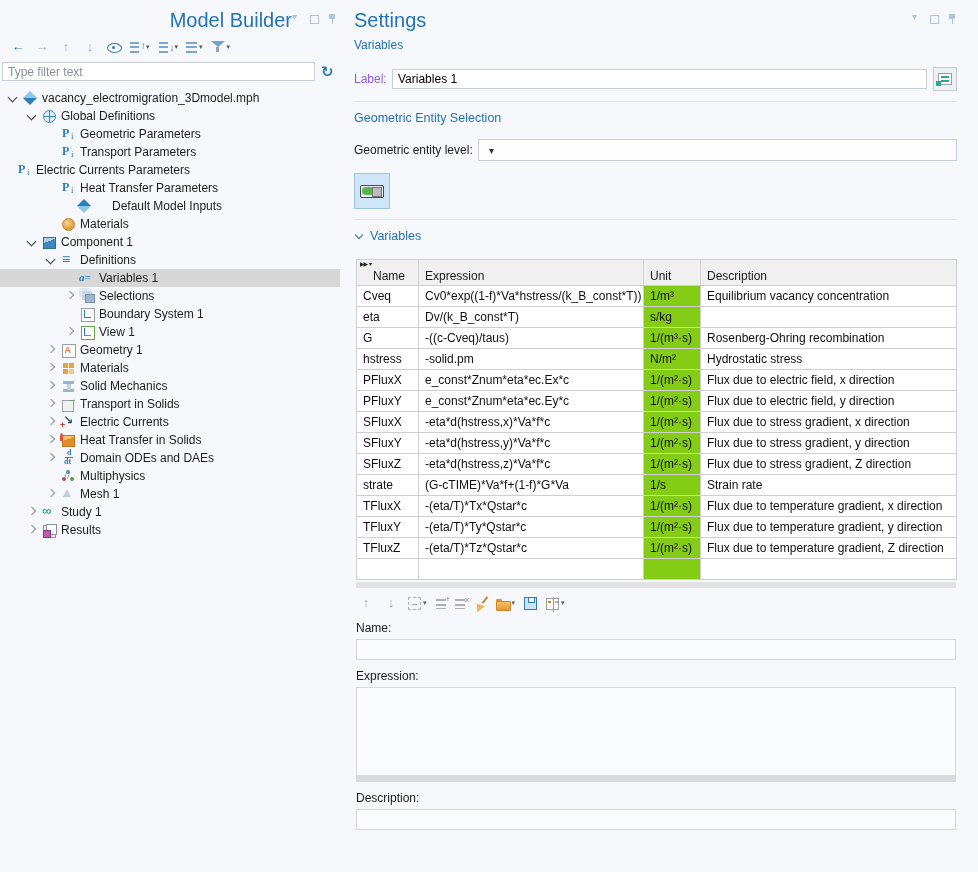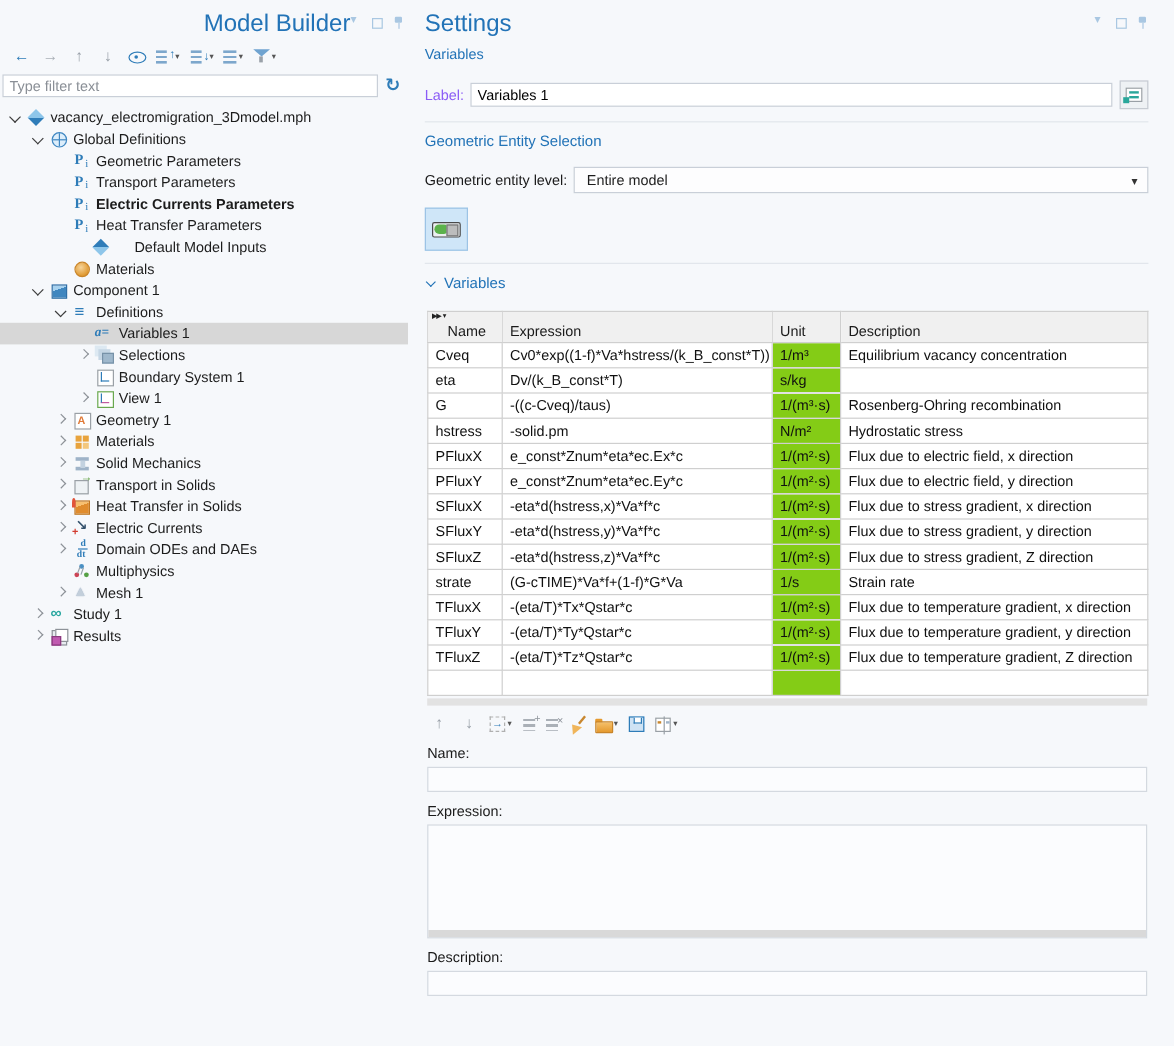--- a/index.html
+++ b/index.html
@@ -258,21 +258,21 @@
         <div class="trow" style="padding-left: 44px;">
           <span class="exp none"></span>
           <span class="ticon ti-parameters"></span>
           <span class="lbl">Geometric Parameters</span>
         </div>
         <div class="trow" style="padding-left: 44px;">
           <span class="exp none"></span>
           <span class="ticon ti-parameters"></span>
           <span class="lbl">Transport Parameters</span>
         </div>
-        <div class="trow" style="padding-left: 44px; font-weight: bold;">
+        <div class="trow" style="">
           <span class="exp none"></span>
           <span class="ticon ti-parameters"></span>
           <span class="lbl">Electric Currents Parameters</span>
         </div>
         <div class="trow" style="padding-left: 44px;">
           <span class="exp none"></span>
           <span class="ticon ti-parameters"></span>
           <span class="lbl">Heat Transfer Parameters</span>
         </div>
         <div class="trow" style="padding-left: 44px; gap: 16px;">
@@ -330,27 +330,27 @@
           <span class="ticon ti-solid-mechanics"></span>
           <span class="lbl">Solid Mechanics</span>
         </div>
         <div class="trow" style="padding-left: 44px;">
           <span class="exp closed"></span>
           <span class="ticon ti-transport-in-solids"></span>
           <span class="lbl">Transport in Solids</span>
         </div>
         <div class="trow" style="padding-left: 44px;">
           <span class="exp closed"></span>
+          <span class="ticon ti-electric-currents"></span>
+          <span class="lbl">Electric Currents</span>
+        </div>
+        <div class="trow" style="padding-left: 44px;">
+          <span class="exp closed"></span>
           <span class="ticon ti-heat-transfer"></span>
           <span class="lbl">Heat Transfer in Solids</span>
-        </div>
-        <div class="trow" style="padding-left: 44px;">
-          <span class="exp closed"></span>
-          <span class="ticon ti-electric-currents"></span>
-          <span class="lbl">Electric Currents</span>
         </div>
         <div class="trow" style="padding-left: 44px;">
           <span class="exp closed"></span>
           <span class="ticon ti-domain-odes"></span>
           <span class="lbl">Domain ODEs and DAEs</span>
         </div>
         <div class="trow" style="padding-left: 44px;">
           <span class="exp none"></span>
           <span class="ticon ti-multiphysics"></span>
           <span class="lbl">Multiphysics</span>
@@ -393,21 +393,20 @@
         <span class="edit-label-icon"></span>
       </span>
     </div>
     <hr class="divider">
 
     <div class="section-title">Geometric Entity Selection</div>
 
     <div class="gel-row">
       <span class="fl">Geometric entity level:</span>
       <div class="dropdown">
-        <span class="val">Entire model</span>
         <span class="dropdown-caret-icon"></span>
       </div>
     </div>
 
     <div class="toggle-btn">
       <span class="active-selection-toggle-icon"></span>
     </div>
     <hr class="divider">
 
     <div class="collapsible-head">

